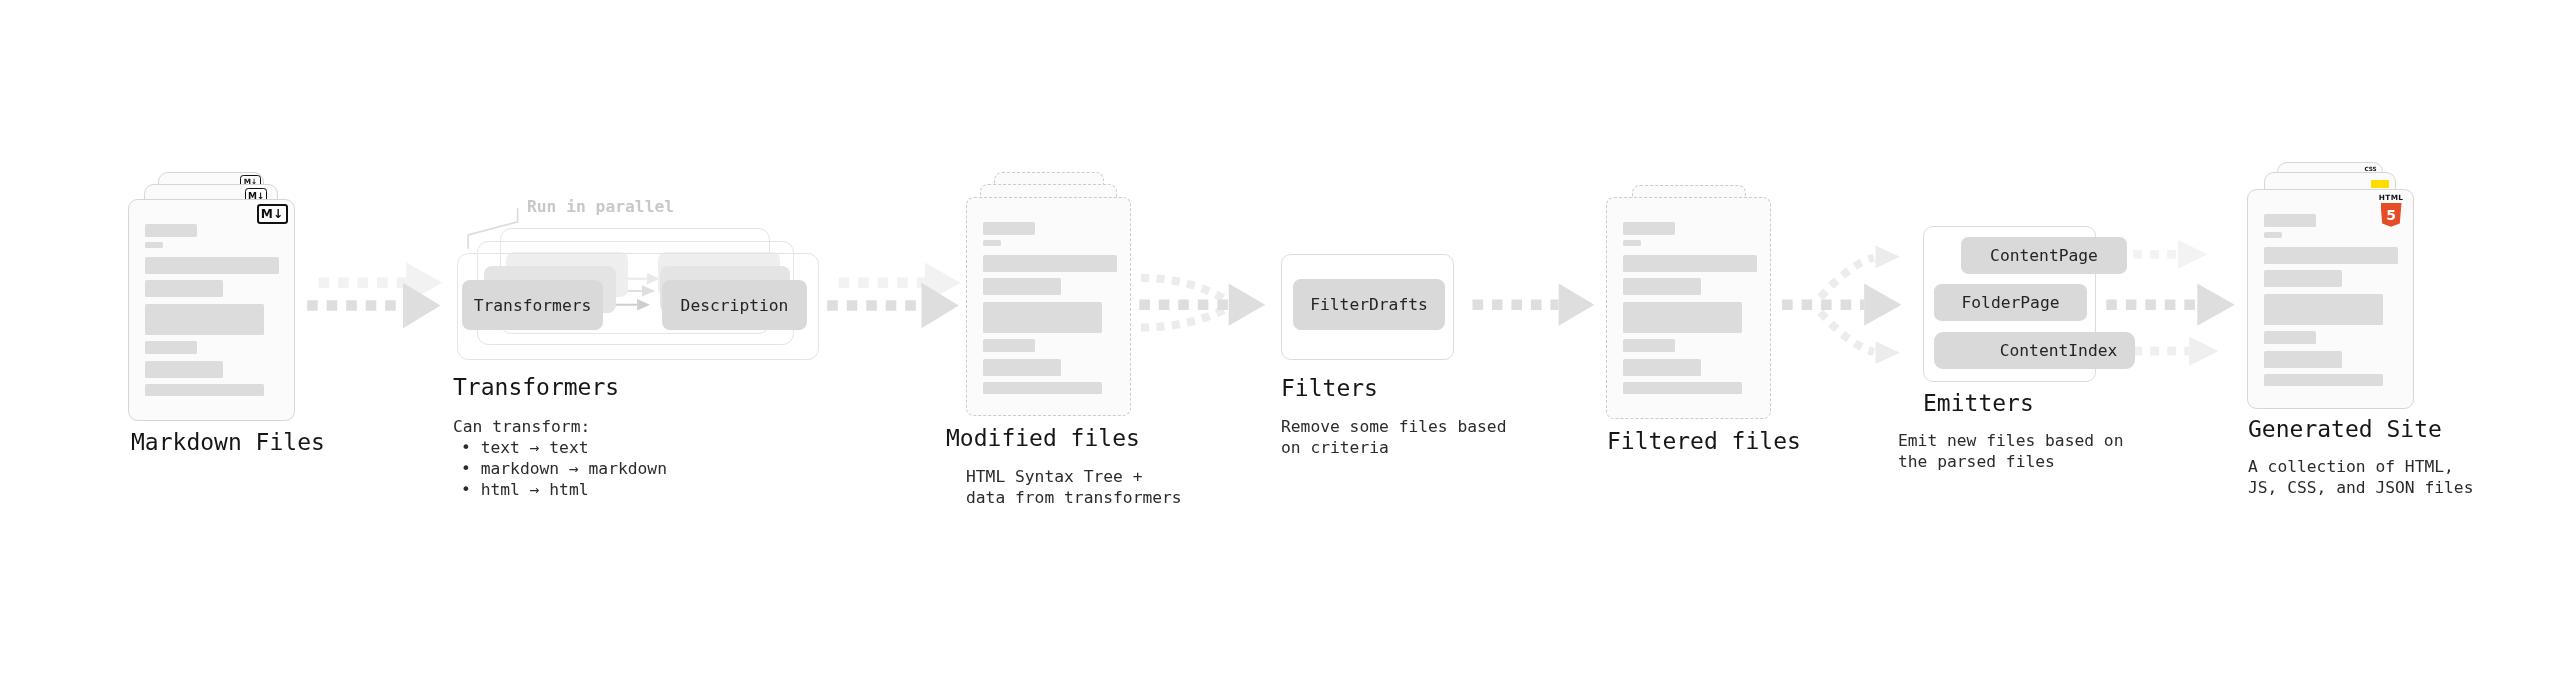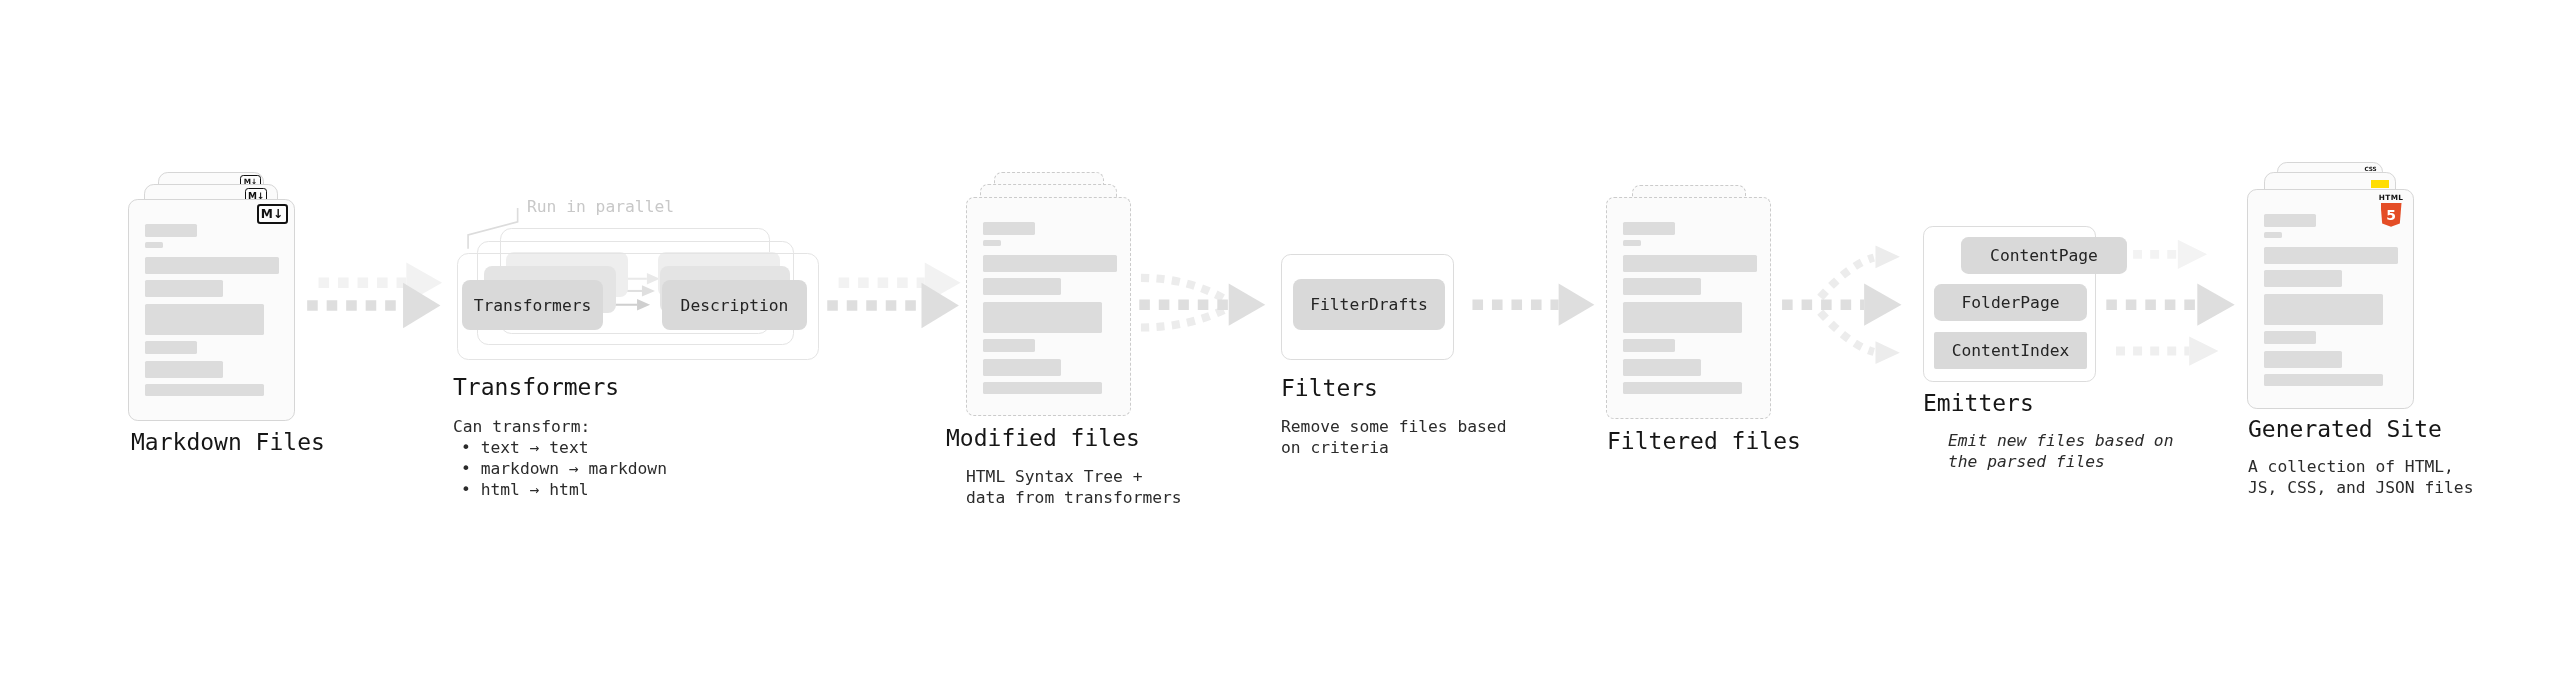--- a/index.html
+++ b/index.html
@@ -52,21 +52,21 @@
   .gbox  { position:absolute; border-radius:8.1px; display:flex; align-items:center;
            justify-content:center; font-size:16.3px; color:#242424; }
   .gbox.f1 { background:#eeeeee; }
   .gbox.f2 { background:#e4e4e4; }
   .gbox.f3 { background:#d9d9d9; }
 
   
   .h   { position:absolute; font-size:23px; line-height:24.4px; color:#161616; white-space:nowrap; }
   .sub { position:absolute; font-size:16.3px; line-height:21px; color:#2b2b2b; white-space:nowrap; }
   .sub div.indent { padding-left:8.1px; }
-  .annot { position:absolute; font-size:16.3px; color:#c8c8c8; white-space:nowrap; }
+  .annot { position:absolute; font-size:16.3px; color:#c8c8c8; white-space:nowrap;font-weight:bold; }
 </style>
 </head>
 <body>
 
 <div class="canvas">
 
   <svg class="arrows" width="2576" height="681" viewBox="0 0 3170 838">
 
     <g>
       <line x1="392" y1="348" x2="500" y2="348" stroke="#f2f2f2" stroke-width="13" stroke-dasharray="13 11"></line>
@@ -217,23 +217,23 @@
           <i class="b8"></i>
       </div>
     </div>
     <div class="h" style="left:1607px; top:429px;">Filtered files</div>
   </div>
 
   <div>
     <div class="wcont" style="left:1923px; top:226px; width:173px; height:156px;"></div>
     <div class="gbox f3" style="left:1934px; top:237px; width:166px; height:37px; border-radius:7.3px;margin-left:27px;">ContentPage</div>
     <div class="gbox f3" style="left:1934px; top:284px; width:153px; height:37px; border-radius:7.3px;">FolderPage</div>
-    <div class="gbox f3" style="left:1934px; top:332px; width:153px; height:37px; border-radius:2px;">ContentIndex</div>
+    <div class="gbox f3" style="left:1934px; top:332px; width:153px; height:37px; border-radius:9px;padding-left:48px;">ContentIndex</div>
     <div class="h" style="left:1923px; top:391px;">Emitters</div>
-    <div class="sub" style="left:1948px; top:430px;font-style:italic;">
+    <div class="sub" style="left:1898px; top:430px;">
       <div>Emit new files based on</div>
       <div>the parsed files</div>
     </div>
   </div>
 
   <div>
     <div class="card" style="left:2277px; top:162px; width:106px; height:98px;">
       <div class="cssicon">
         <span>CSS</span>
         <i class="cssbar" style="background: rgb(43, 93, 245);"></i>

